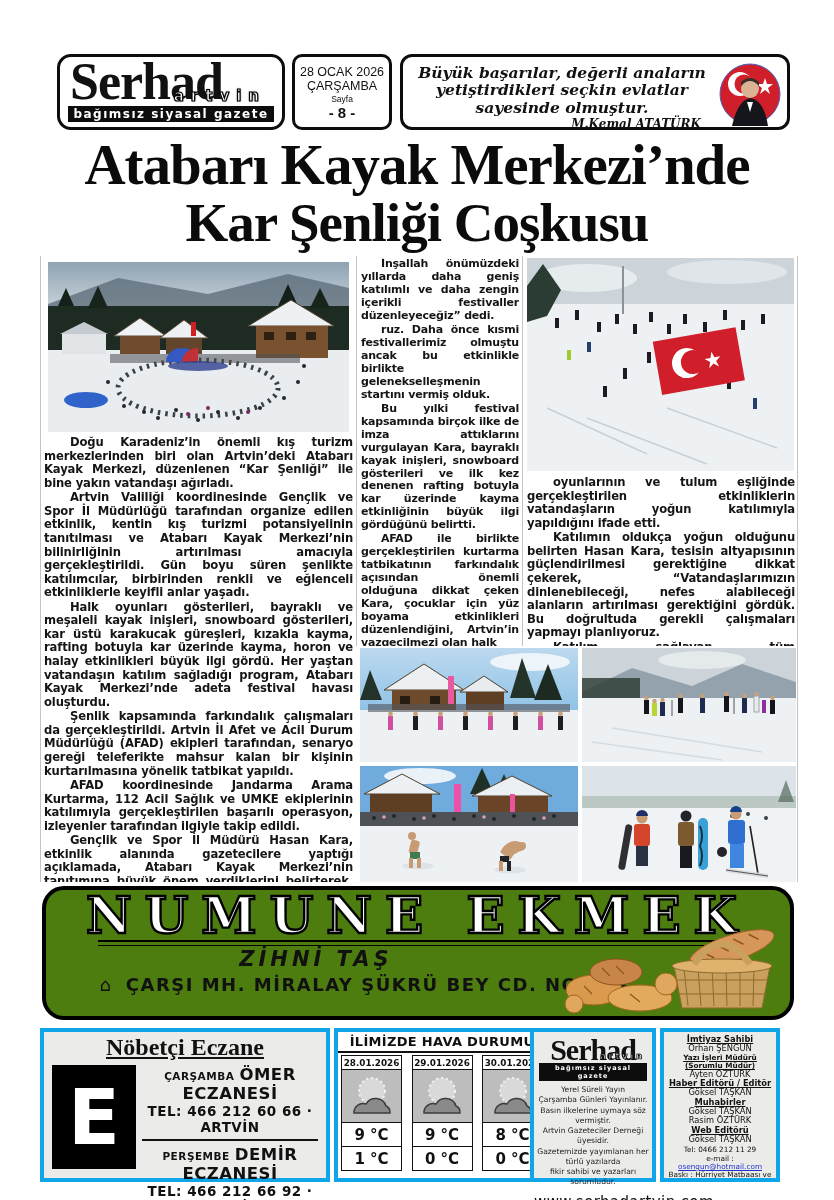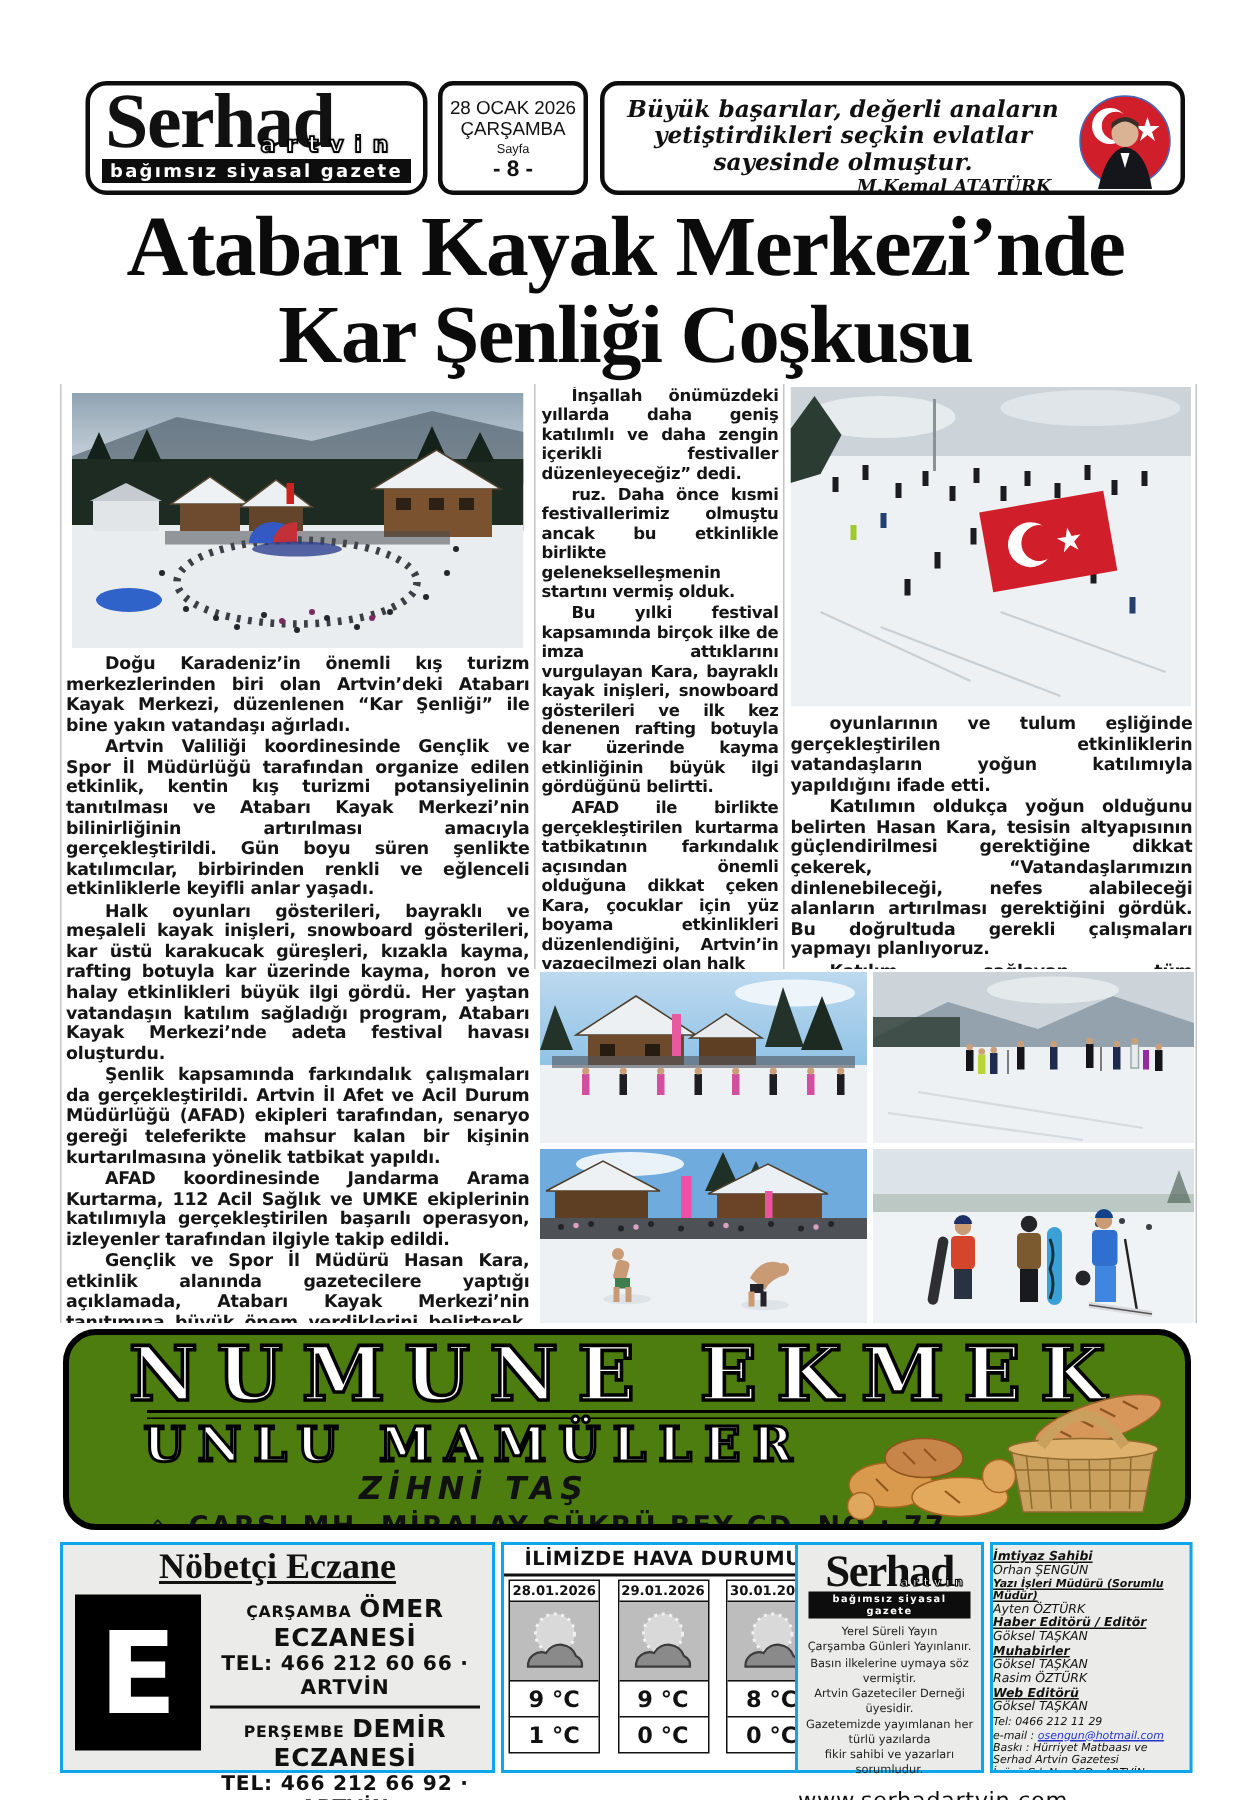--- a/index.html
+++ b/index.html
@@ -57,21 +57,21 @@
   .ad-rule{width:86%;margin:0 auto;border-top:2px solid #000;border-bottom:1px solid #000;height:3px;}
   .ad-sub{font-size:32px;letter-spacing:8px;-webkit-text-stroke:2px #000;text-align:center;
           width:540px;line-height:32px;margin-top:1px;}
   .ad-owner{font-style:italic;font-weight:bold;font-size:21px;letter-spacing:4px;text-align:center;
             width:540px;margin-top:1px;}
   .ad-addr{font-size:18px;font-weight:bold;letter-spacing:1.5px;margin:3px 0 0 48px;}
   .ad-ico{display:inline-block;width:24px;text-align:center;font-weight:normal;}
   .bread{position:absolute;right:6px;bottom:2px;}
 
   
-  .foot-box{border:2px solid #0ea5e9;box-sizing:border-box;background:#ebebe9;}
+  .foot-box{border:4px solid #0ea5e9;box-sizing:border-box;background:#ebebe9;}
   .ecz-box{left:40px;top:1028px;width:290px;height:154px;}
   .ecz-title{font-family:"Liberation Serif",serif;font-weight:bold;font-size:24px;text-align:center;
              text-decoration:underline;margin-top:2px;}
   .ecz-row{display:flex;margin-top:2px;}
   .ecz-e{width:84px;height:104px;background:#000;color:#fff;font-size:76px;font-weight:bold;
          display:flex;align-items:center;justify-content:center;margin:2px 0 0 8px;flex:none;}
   .ecz-entries{flex:1;text-align:center;padding:2px 6px 0 4px;}
   .ecz-day{font-size:10.5px;font-weight:bold;letter-spacing:.5px;}
   .ecz-name{font-size:16.5px;font-weight:bold;letter-spacing:.5px;}
   .ecz-tel{font-size:13.5px;font-weight:bold;letter-spacing:.5px;padding-bottom:4px;}
@@ -90,21 +90,21 @@
 
   .info-box{left:530px;top:1028px;width:126px;height:154px;text-align:center;}
   .mini-logo{position:relative;width:108px;margin:4px auto 2px auto;}
   .mini-title{font-family:"Liberation Serif",serif;font-weight:bold;font-size:30px;line-height:27px;letter-spacing:-1px;}
   .mini-overlay{position:absolute;right:2px;top:16px;font-size:8px;font-weight:bold;letter-spacing:3px;
                 color:#fff;-webkit-text-stroke:.7px #000;text-shadow:0 0 1px #000;}
   .mini-tag{background:#0d0d0d;color:#fff;font-size:6.5px;font-weight:bold;letter-spacing:1px;padding:1px 0;}
   .info-lines{font-size:7.6px;line-height:1.35;color:#222;margin-top:4px;}
   .info-web{font-size:15px;font-weight:normal;letter-spacing:.4px;margin-top:5px;}
 
-  .staff-box{left:660px;top:1028px;width:135px;height:154px;overflow:hidden;font-style:italic;}
+  .staff-box{left:660px;top:1028px;width:120px;height:154px;text-align:center;overflow:hidden;}
   .st-h{font-size:8.3px;font-weight:bold;text-decoration:underline;line-height:1.12;}
   .st-n{font-size:8.3px;line-height:1.12;}
   .st-s{font-size:7.3px;line-height:1.15;}
   .st-mail a{color:#2233cc;text-decoration:underline;}
   .staff-box .pad{padding-top:3px;}
 </style>
 </head>
 <body>
 
 <div class="page">
@@ -444,21 +444,20 @@
         <line x1="168" y1="60" x2="176" y2="108" stroke="#222" stroke-width="1.6"></line>
         <line x1="144" y1="104" x2="186" y2="110" stroke="#d8dadd" stroke-width="4"></line>
         <line x1="144" y1="104" x2="186" y2="110" stroke="#555" stroke-width="1"></line>
       </g>
     </svg>
   </div>
 
   <div class="abs ad-box">
     <div class="outline-text ad-title">NUMUNE EKMEK</div>
     <div class="ad-rule"></div>
-    <div class="outline-text ad-sub">UNLU MAMÜLLER</div>
     <div class="ad-owner">ZİHNİ TAŞ</div>
     <div class="ad-addr">
       <span class="ad-ico">⌂</span>
       <span>ÇARŞI MH. MİRALAY ŞÜKRÜ BEY CD. NO : 77</span>
     </div>
 
     <svg class="bread" width="230" height="104" viewBox="0 0 230 104">
       <ellipse cx="178" cy="38" rx="44" ry="13" fill="#d7975a" stroke="#9a6228" transform="rotate(-18 178 38)"></ellipse>
       <g stroke="#8a5520" stroke-width="1.5" transform="rotate(-18 178 38)">
         <line x1="150" y1="34" x2="158" y2="42"></line>

